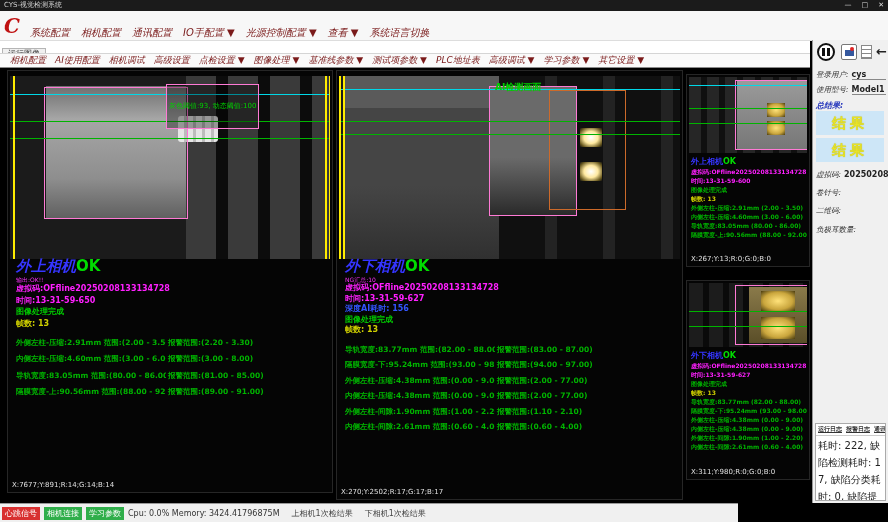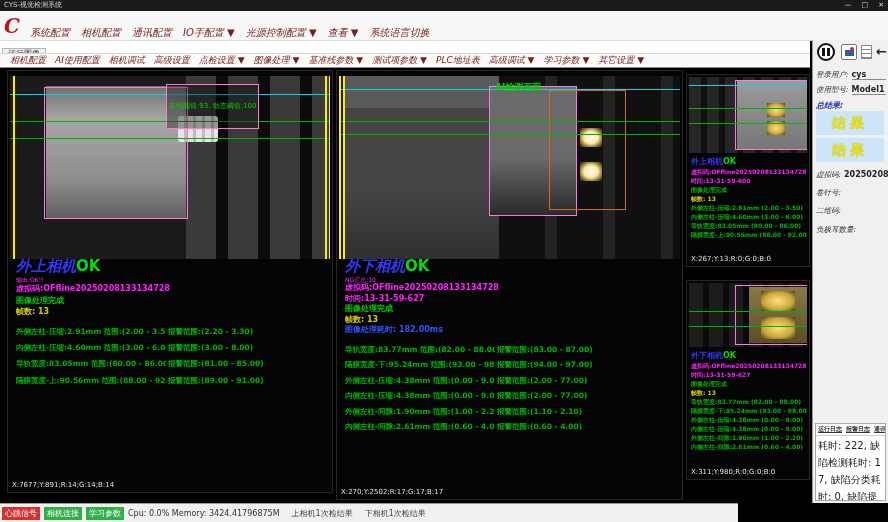--- a/index.html
+++ b/index.html
@@ -215,20 +215,21 @@
       <div class="line-v yellow" style="left:315px"></div>
       <div class="line-v yellow" style="left:319px"></div>
       <div class="thr-label">灰色阈值:93, 动态阈值:100</div>
     </div>
     <div class="vtext">
       <div class="vtitle">
         <span>外上相机</span><span class="ok">OK</span>
       </div>
       <div class="vsub">输出:OK!!</div>
       <div class="tline magenta-t">虚拟码:OFfline20250208133134728</div>
+      <div class="tline magenta-t">时间:13-31-59-650</div>
       <div class="tline green-t">图像处理完成</div>
       <div class="tline frame-t">帧数: 13</div>
       <div class="mrows">
         <div class="mrow">
             <span class="m1">外侧左柱-压缩:2.91mm 范围:(2.00 - 3.50)</span>
             <span class="m2">报警范围:(2.20 - 3.30)</span>
           </div>
         <div class="mrow">
             <span class="m1">内侧左柱-压缩:4.60mm 范围:(3.00 - 6.00)</span>
             <span class="m2">报警范围:(3.00 - 8.00)</span>
@@ -261,23 +262,23 @@
       <div class="line-v yellow" style="left:4px"></div>
       <div class="ai-label">AI检测画面</div>
     </div>
     <div class="vtext">
       <div class="vtitle">
         <span>外下相机</span><span class="ok">OK</span>
       </div>
       <div class="vsub">NG汇总:10</div>
       <div class="tline magenta-t">虚拟码:OFfline20250208133134728</div>
       <div class="tline magenta-t">时间:13-31-59-627</div>
+      <div class="tline blue-t">深度AI耗时: 156</div>
       <div class="tline green-t">图像处理完成</div>
       <div class="tline frame-t">帧数: 13</div>
-      <div class="tline blue-t">图像处理耗时: 182.00ms</div>
       <div class="mrows">
         <div class="mrow">
             <span class="m1">导轨宽度:83.77mm 范围:(82.00 - 88.00)</span>
             <span class="m2">报警范围:(83.00 - 87.00)</span>
           </div>
         <div class="mrow">
             <span class="m1">隔膜宽度-下:95.24mm 范围:(93.00 - 98.00)</span>
             <span class="m2">报警范围:(94.00 - 97.00)</span>
           </div>
         <div class="mrow">

